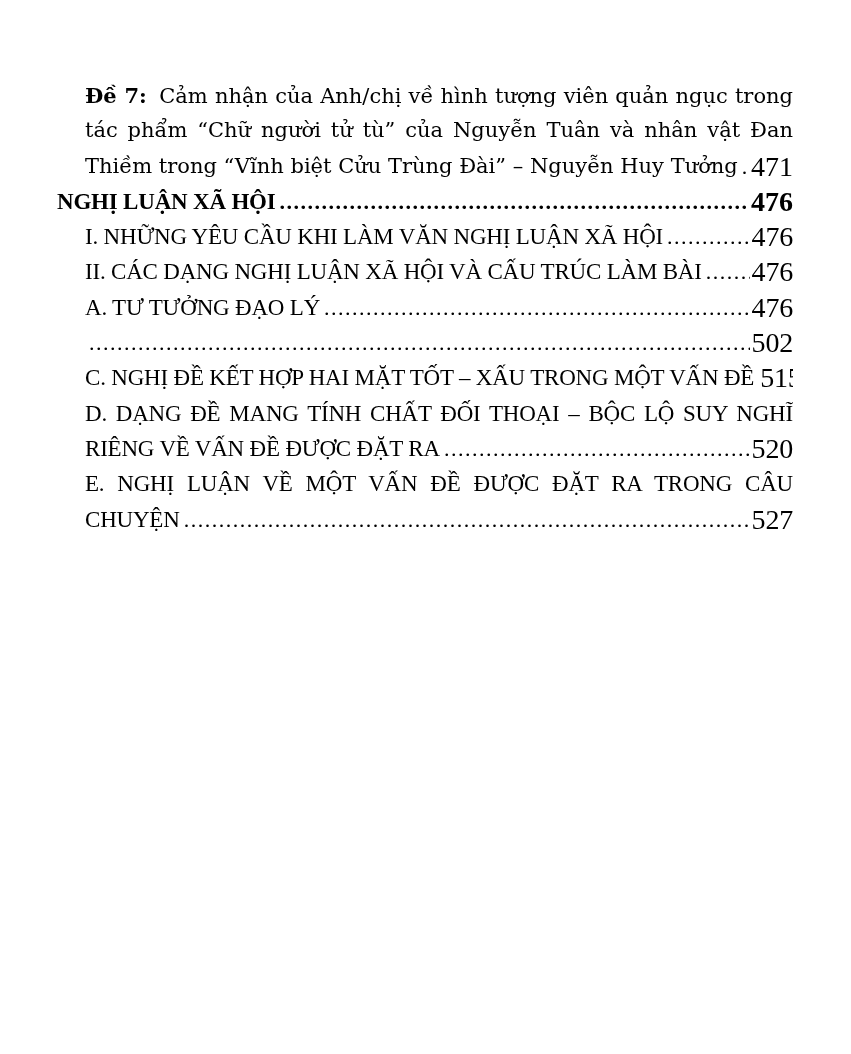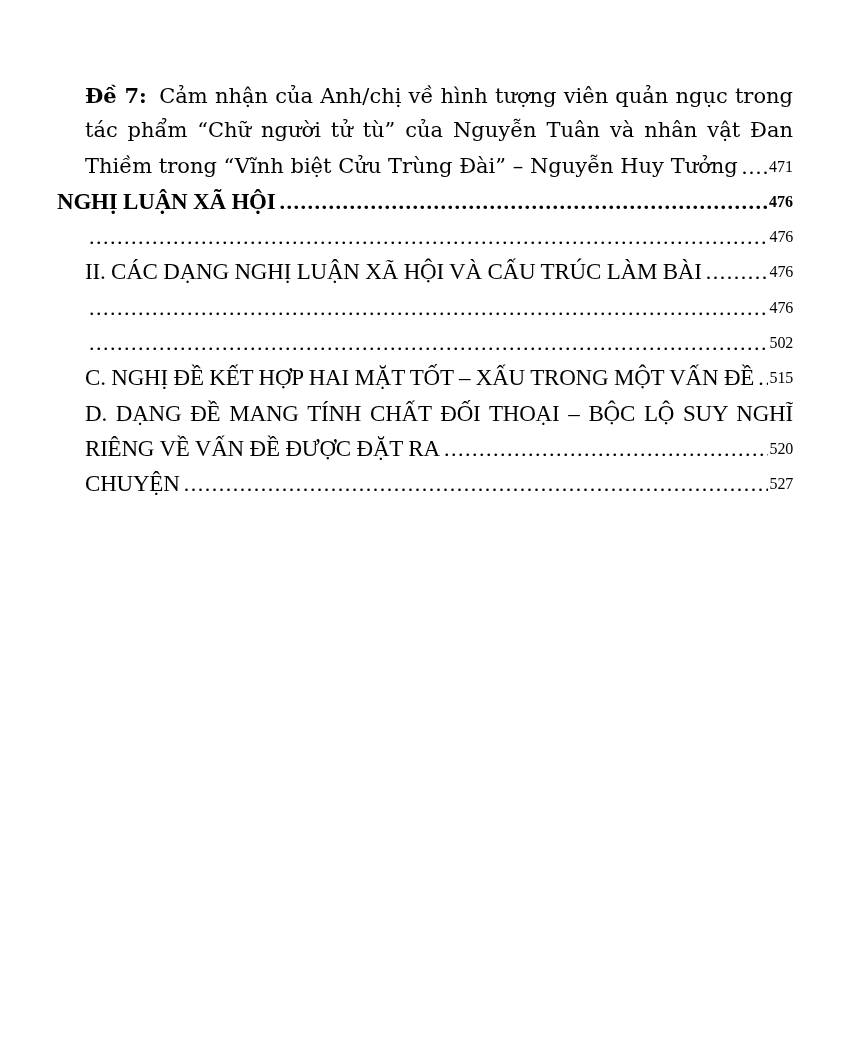--- a/index.html
+++ b/index.html
@@ -44,21 +44,21 @@
     font-family: "Liberation Serif", serif;
     font-size: 22px;
     letter-spacing: 1.5px;
   }
   .leader::before {
     content: "...................................................................................................................................................";
   }
   .pg {
     flex: 0 0 auto;
     font-family: "Liberation Serif", serif;
-    font-size: 16px;
+    font-size: 28px;
     white-space: nowrap;
   }
   
   .book {
     font-family: "DejaVu Serif", serif;
     font-size: 21px;
   }
   .bold { font-weight: bold; }
   
   .upper {
@@ -87,31 +87,33 @@
       <span class="pg">471</span>
     </div>
 
     <div class="row lrow bold">
       <span class="t upper">NGHỊ LUẬN XÃ HỘI</span>
       <span class="leader"></span>
       <span class="pg bold">476</span>
     </div>
 
     <div class="row lrow indent upper">
+      <span class="t">I. NHỮNG YÊU CẦU KHI LÀM VĂN NGHỊ LUẬN XÃ HỘI</span>
       <span class="leader"></span>
       <span class="pg">476</span>
     </div>
 
     <div class="row lrow indent upper">
       <span class="t">II. CÁC DẠNG NGHỊ LUẬN XÃ HỘI VÀ CẤU TRÚC LÀM BÀI</span>
       <span class="leader"></span>
       <span class="pg">476</span>
     </div>
 
     <div class="row lrow indent upper">
+      <span class="t">A. TƯ TƯỞNG ĐẠO LÝ</span>
       <span class="leader"></span>
       <span class="pg">476</span>
     </div>
 
     <div class="row lrow indent upper">
       <span class="leader"></span>
       <span class="pg">502</span>
     </div>
 
     <div class="row lrow indent upper">
@@ -122,20 +124,23 @@
 
     <div class="row just indent upper">
       <span>D. DẠNG ĐỀ MANG TÍNH CHẤT ĐỐI THOẠI – BỘC LỘ SUY NGHĨ</span>
     </div>
     <div class="row lrow indent upper">
       <span class="t">RIÊNG VỀ VẤN ĐỀ ĐƯỢC ĐẶT RA</span>
       <span class="leader"></span>
       <span class="pg">520</span>
     </div>
 
+    <div class="row just indent upper">
+      <span>E. NGHỊ LUẬN VỀ MỘT VẤN ĐỀ ĐƯỢC ĐẶT RA TRONG CÂU</span>
+    </div>
     <div class="row lrow indent upper">
       <span class="t">CHUYỆN</span>
       <span class="leader"></span>
       <span class="pg">527</span>
     </div>
 
   </div>
 </div>
 
 </body></html>

